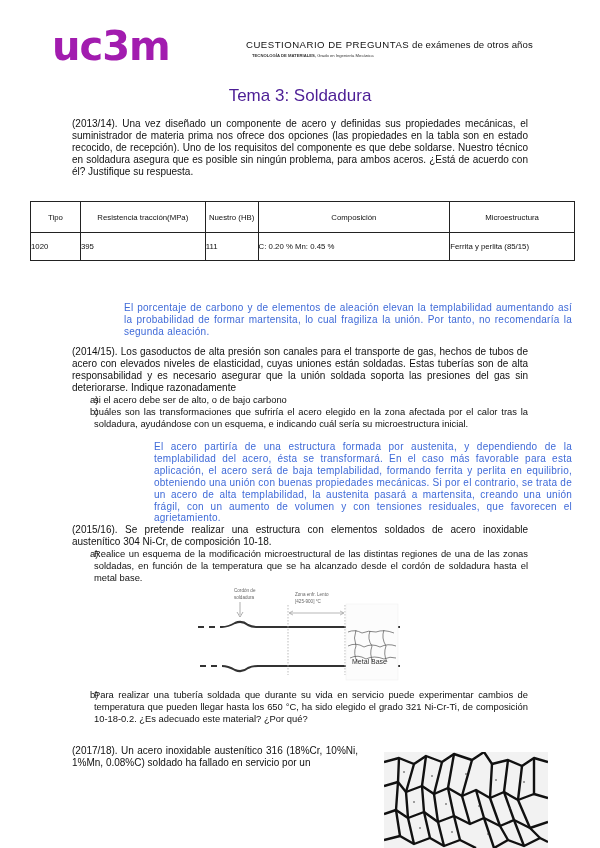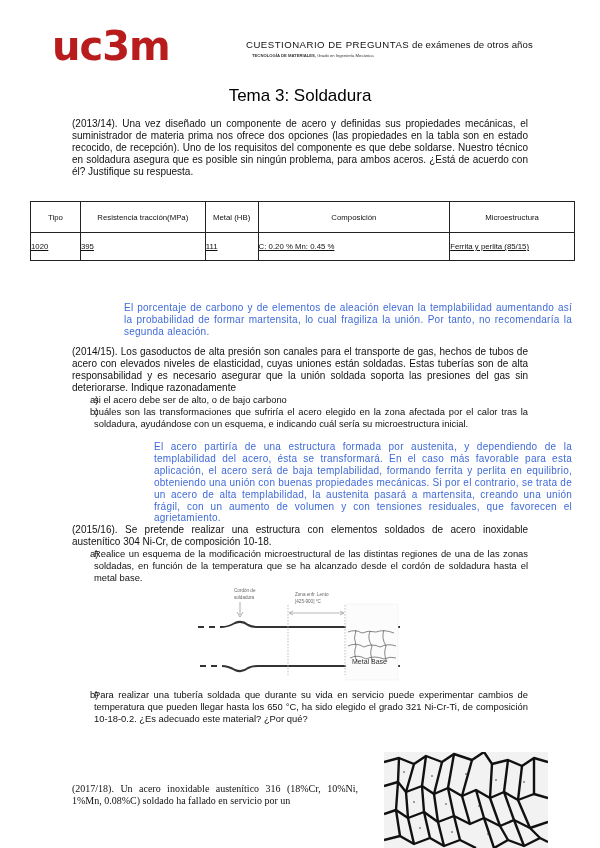--- a/index.html
+++ b/index.html
@@ -1,44 +1,44 @@
 <!DOCTYPE html>
 <html><head>
 <meta charset="utf-8">
 <style>
   html, body { margin: 0; padding: 0; background: #ffffff; }
   body { width: 600px; height: 848px; position: relative; overflow: hidden;
          font-family: "Liberation Sans", sans-serif; color: #111; }
   .abs { position: absolute; }
   .logo { left: 52px; top: 22px; font-family: "DejaVu Sans", sans-serif; font-weight: bold;
-          font-size: 40px; color: #b91c1c; letter-spacing: -1px; line-height: 48px; }
+          font-size: 40px; color: #a21caf; letter-spacing: -1px; line-height: 48px; }
   .hdr-title { left: 246px; top: 39px; font-size: 9.6px; color: #111; white-space: nowrap; letter-spacing: 0.1px; }
   .hdr-title .caps { letter-spacing: 0.5px; text-align: center; }
   .hdr-sub { left: 252px; top: 53px; font-size: 4.2px; color: #333; white-space: nowrap; }
   .hdr-sub b { font-weight: bold; }
-  .doc-title { left: 0; width: 600px; top: 86px; text-align: center; font-size: 17px; color: #000000; }
+  .doc-title { left: 0; width: 600px; top: 86px; text-align: center; font-size: 17px; color: #4c1d95; }
   .para { font-size: 10px; line-height: 11.9px; text-align: justify; color: #111; }
   .blue { color: #3f6ad8; letter-spacing: 0.25px; margin-left: 44px; }
   .p1 { left: 72px; top: 118px; width: 456px; }
   table.props { position: absolute; left: 30px; top: 201px; width: 545px; border-collapse: collapse;
                 font-size: 7.8px; color: #111; }
   table.props td, table.props th { border: 1px solid #222; font-weight: normal; padding: 0; }
   table.props tr.h { height: 31px; }
-  table.props tr.r { height: 28px; text-decoration: underline; }
+  table.props tr.r { height: 28px; }
   .ans1 { left: 80px; top: 302px; width: 448px; }
   .q2 { left: 72px; top: 346px; width: 456px; }
   .list { position: absolute; font-size: 9.4px; line-height: 11.9px; text-align: justify; color: #111; }
   .li-label { position: absolute; left: 0; }
   .li-body { margin-left: 4px; }
   .list-q2 { left: 90px; top: 394px; width: 438px; }
   .ans2 { left: 110px; top: 441px; width: 418px; }
   .q3 { left: 72px; top: 524px; width: 456px; }
   .list-q3a { left: 90px; top: 548px; width: 438px; }
   .list-q3b { left: 90px; top: 689px; width: 438px; }
-  .q4 { left: 72px; top: 783px; width: 286px; font-family: Liberation Serif, serif; }
+  .q4 { left: 72px; top: 745px; width: 286px; }
   .diagram { left: 190px; top: 580px; width: 230px; height: 105px; }
   .micro { left: 384px; top: 752px; width: 164px; height: 96px; background: #eee; overflow: hidden; }
 </style>
 </head>
 <body>
 
 <div class="abs logo">uc3m</div>
 <div class="abs hdr-title"><span class="caps">CUESTIONARIO DE PREGUNTAS</span><span> de exámenes de otros años</span></div>
 <div class="abs hdr-sub"><b>TECNOLOGÍA DE MATERIALES,</b><span> Grado en Ingeniería Mecánica</span></div>
 
@@ -51,21 +51,21 @@
     <col style="width:50px">
       <col style="width:125px">
       <col style="width:53px">
       <col style="width:192px">
       <col style="width:125px">
   </colgroup>
   <tbody>
       <tr class="h">
     <th>Tipo</th>
     <th>Resistencia tracción(MPa)</th>
-    <th>Metal (HB)</th>
+    <th>Nuestro (HB)</th>
     <th>Composición</th>
     <th>Microestructura</th>
   </tr>
   <tr class="r">
     <td>1020</td>
     <td>395</td>
     <td>111</td>
     <td>C: 0.20 % Mn: 0.45 %</td>
     <td>Ferrita y perlita (85/15)</td>
   </tr>

